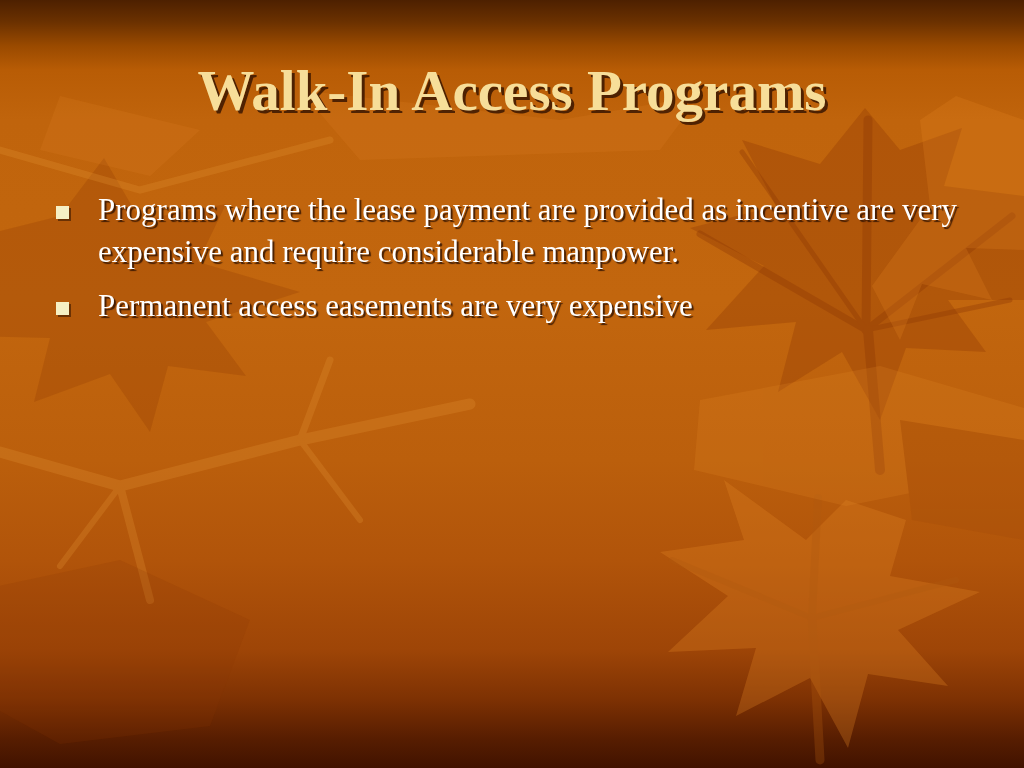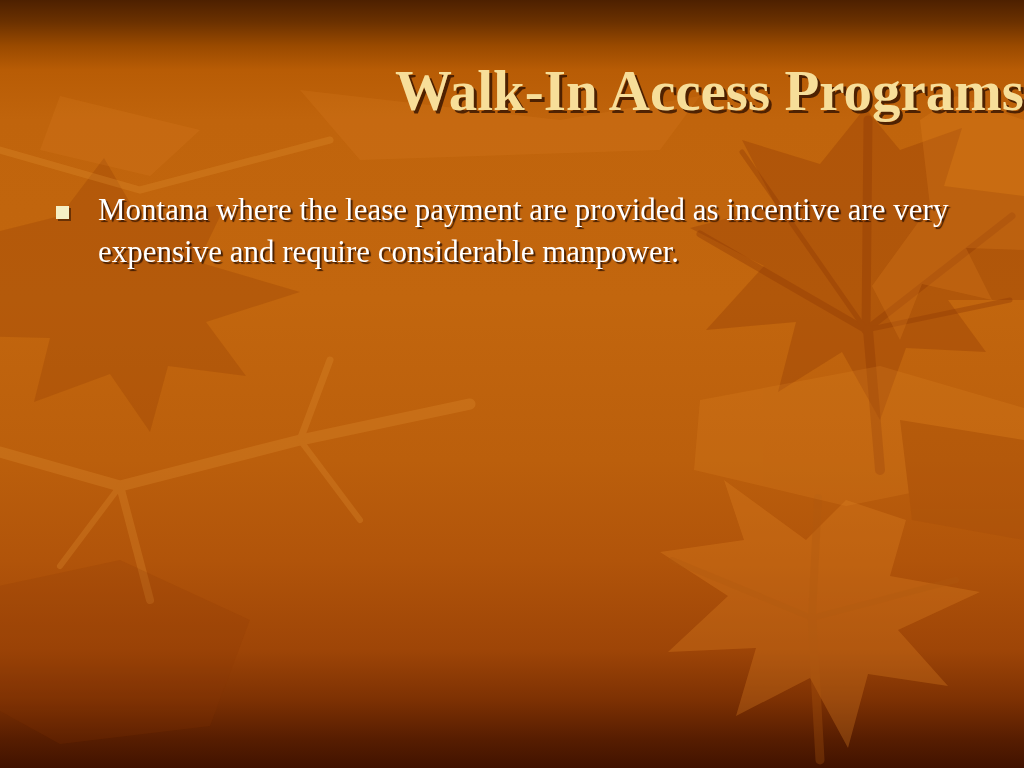--- a/index.html
+++ b/index.html
@@ -36,21 +36,21 @@
     height: 768px;
     pointer-events: none;
   }
 
   
   .title {
     position: absolute;
     left: 0;
     top: 58px;
     width: 1024px;
-    text-align: right;
+    text-align: center;
     font-size: 57px;
     font-weight: bold;
     letter-spacing: 0px;
     color: #f7de99;
     text-shadow: 3px 3px 0 rgba(50, 18, 0, 0.80);
     white-space: nowrap;
   }
 
   
   .body {
@@ -162,18 +162,22 @@
 
   <div class="title">Walk-In Access Programs</div>
 
   <div class="body">
 
 
 
 
     <div class="bullet-row">
       <span class="bullet-marker"></span>
-      <span class="bullet-text">Montana where the lease payment are provided as incentive are very expensive and require considerable manpower.</span>
+      <span class="bullet-text">Programs where the lease payment are provided as incentive are very expensive and require considerable manpower.</span>
     </div>
 
+    <div class="bullet-row">
+      <span class="bullet-marker"></span>
+      <span class="bullet-text">Permanent access easements are very expensive</span>
+    </div>
 
   </div>
 </div>
 
 </body></html>

